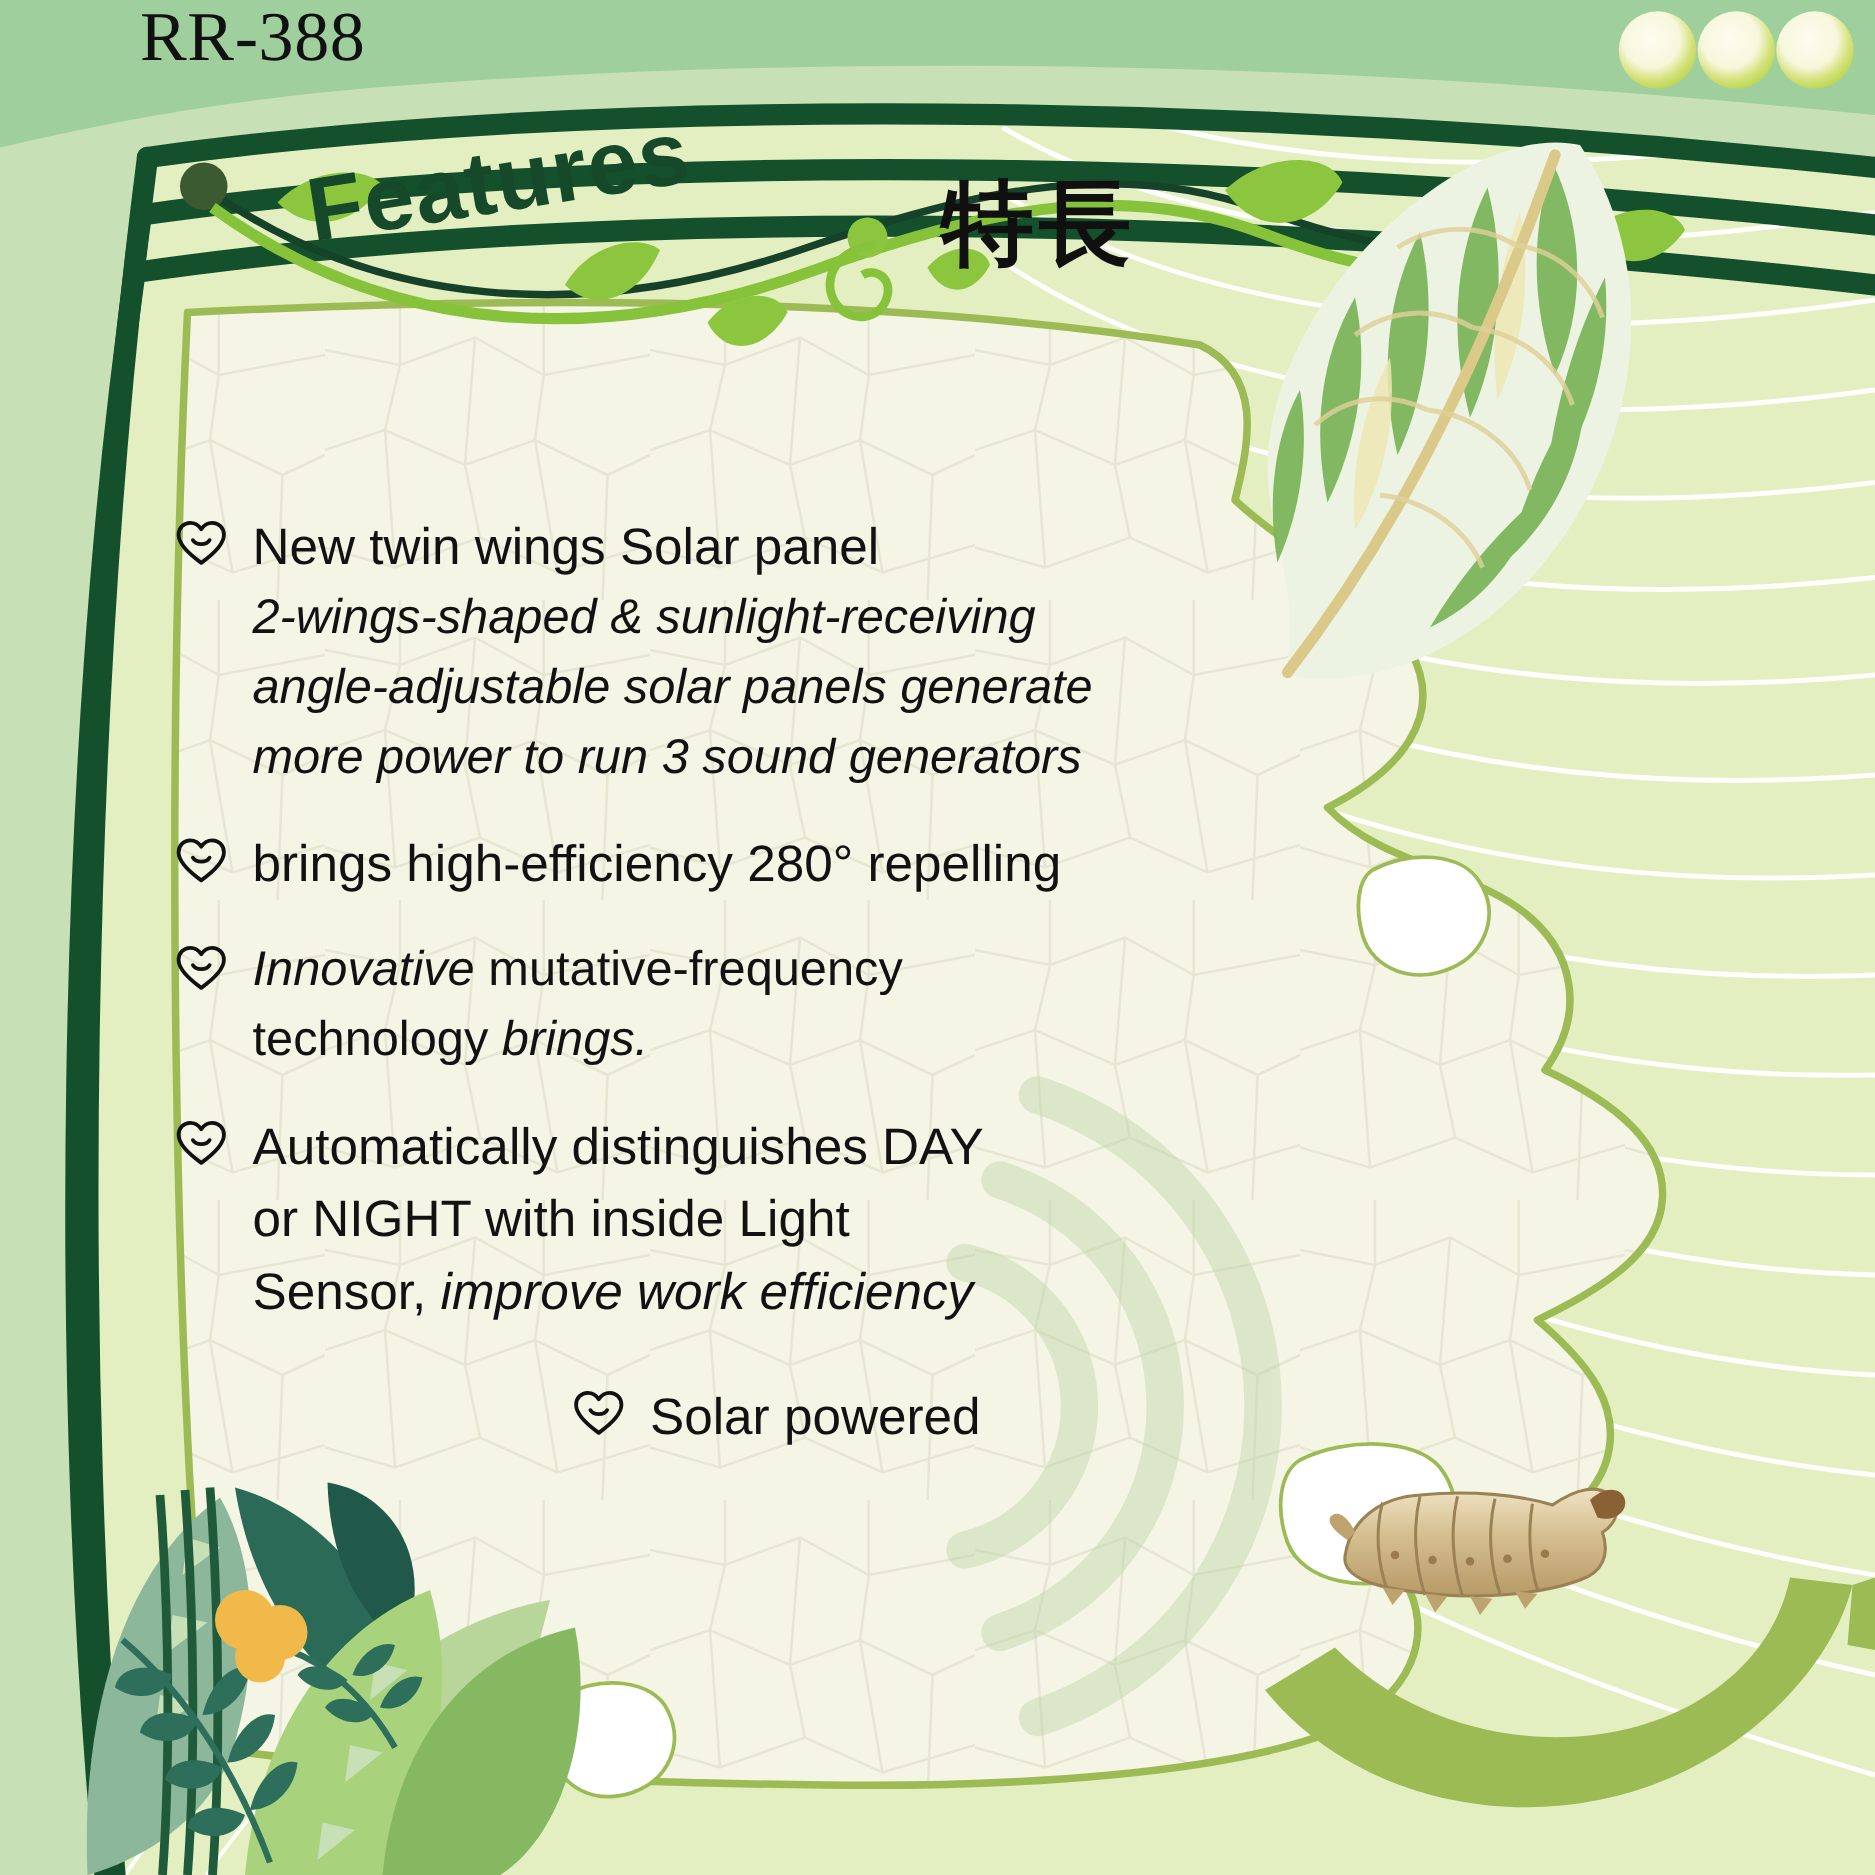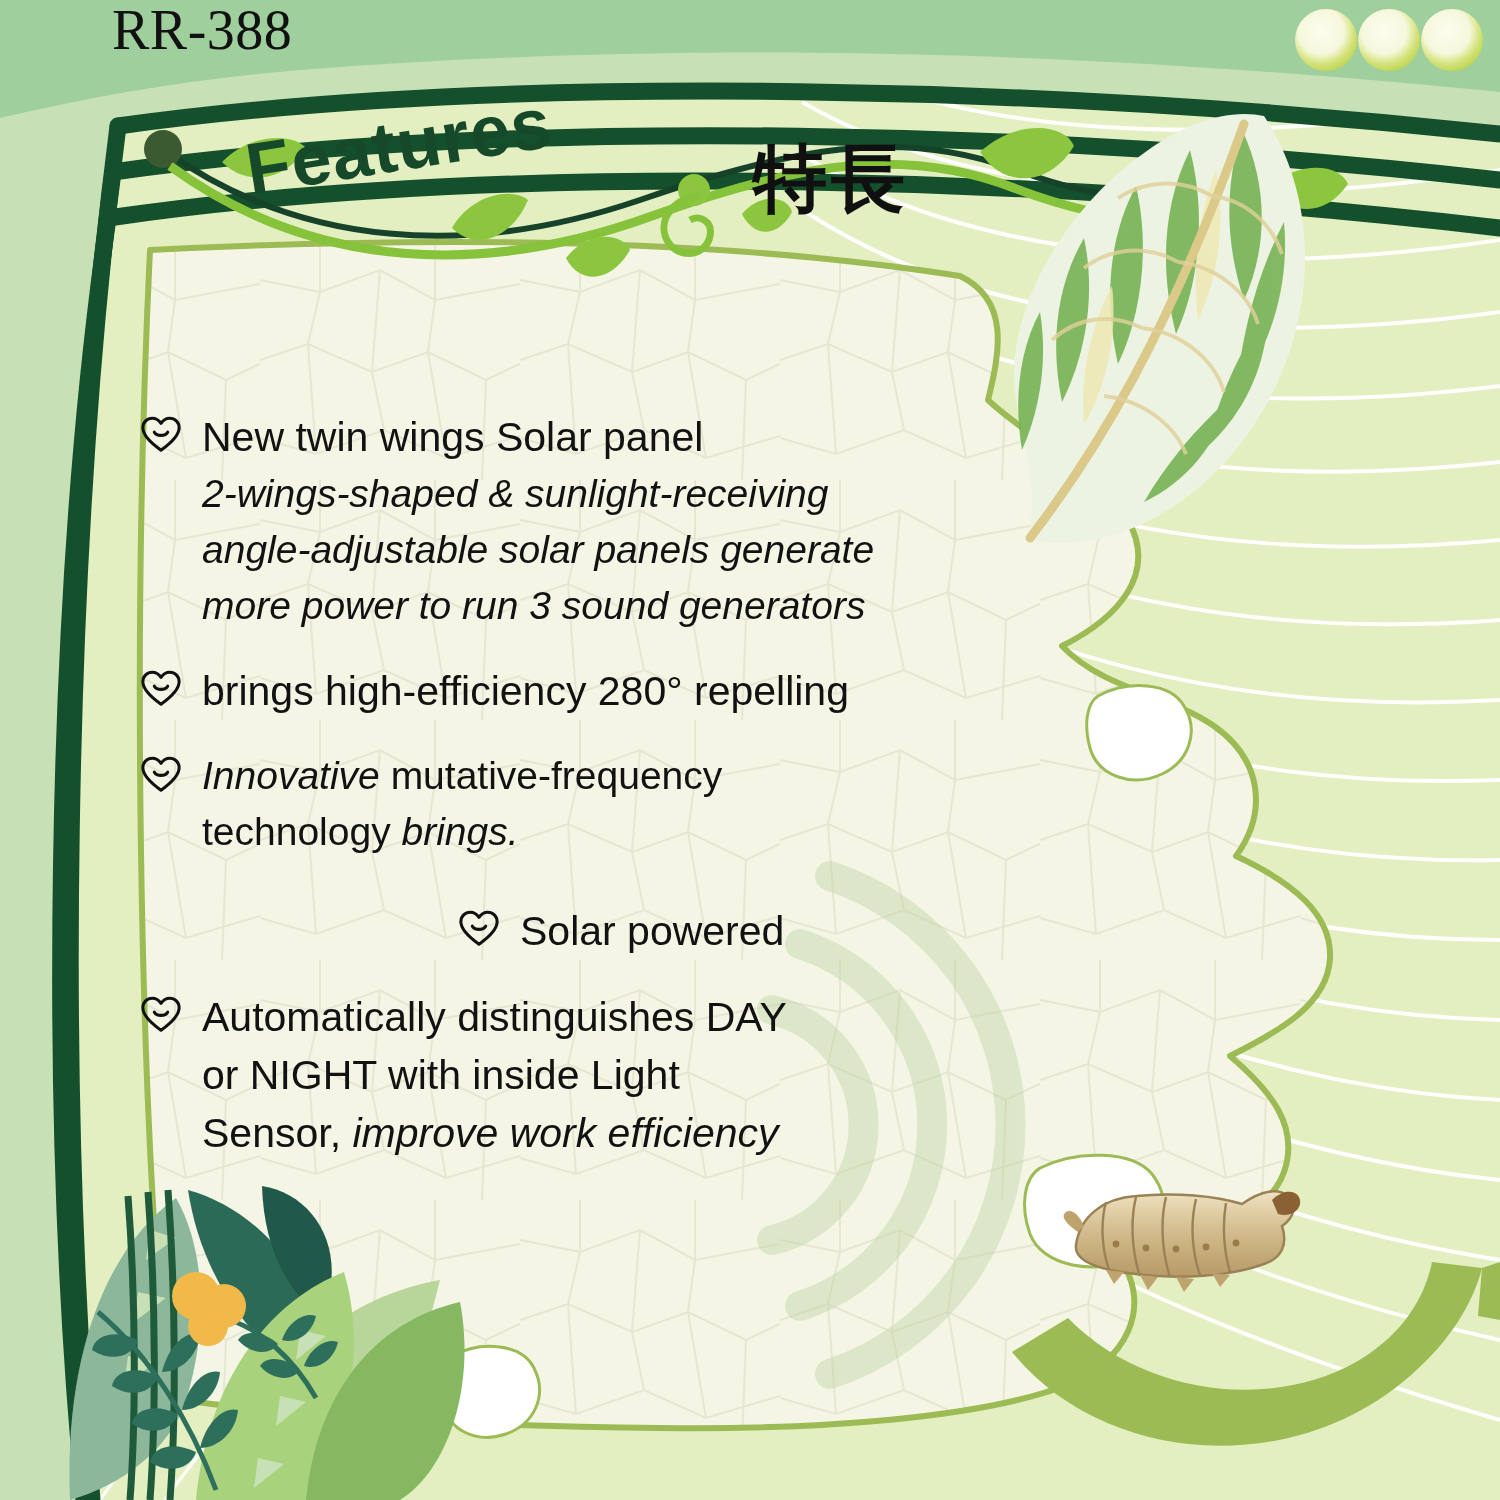--- a/index.html
+++ b/index.html
@@ -465,39 +465,39 @@
           <svg viewBox="0 0 44 44">
             <path d="M22,38 C8,28 3,21 3,14.5 C3,8.5 7.5,4.5 12.8,4.5 C16.6,4.5 19.8,6.6 22,9.8 C24.2,6.6 27.4,4.5 31.2,4.5 C36.5,4.5 41,8.5 41,14.5 C41,21 36,28 22,38 Z" fill="none" stroke="#111111" stroke-width="3.2" stroke-linejoin="round"></path>
             <path d="M15,19 C17.5,23.5 26.5,23.5 29,19" fill="none" stroke="#111111" stroke-width="3.2" stroke-linecap="round"></path>
           </svg>
         </span>
         <div class="feature-body">
           <div class="line sub"><span class="t-n">Innovative </span><span class="t-b">mutative-frequency</span></div>
           <div class="line sub"><span class="t-b">technology </span><span class="t-n">brings.</span></div>
         </div>
       </div>
-      <div class="feature indented">
-        <span class="bullet-icon">
-          <svg viewBox="0 0 44 44">
-            <path d="M22,38 C8,28 3,21 3,14.5 C3,8.5 7.5,4.5 12.8,4.5 C16.6,4.5 19.8,6.6 22,9.8 C24.2,6.6 27.4,4.5 31.2,4.5 C36.5,4.5 41,8.5 41,14.5 C41,21 36,28 22,38 Z" fill="none" stroke="#111111" stroke-width="3.2" stroke-linejoin="round"></path>
-            <path d="M15,19 C17.5,23.5 26.5,23.5 29,19" fill="none" stroke="#111111" stroke-width="3.2" stroke-linecap="round"></path>
-          </svg>
-        </span>
-        <div class="feature-body">
-          <div class="line head"><span class="t-b">Solar powered</span></div>
-        </div>
-      </div>
       <div class="feature">
         <span class="bullet-icon">
           <svg viewBox="0 0 44 44">
             <path d="M22,38 C8,28 3,21 3,14.5 C3,8.5 7.5,4.5 12.8,4.5 C16.6,4.5 19.8,6.6 22,9.8 C24.2,6.6 27.4,4.5 31.2,4.5 C36.5,4.5 41,8.5 41,14.5 C41,21 36,28 22,38 Z" fill="none" stroke="#111111" stroke-width="3.2" stroke-linejoin="round"></path>
             <path d="M15,19 C17.5,23.5 26.5,23.5 29,19" fill="none" stroke="#111111" stroke-width="3.2" stroke-linecap="round"></path>
           </svg>
         </span>
         <div class="feature-body">
           <div class="line head"><span class="t-b">Automatically distinguishes DAY</span></div>
           <div class="line head"><span class="t-b">or NIGHT with inside Light</span></div>
           <div class="line head"><span class="t-b">Sensor, </span><span class="t-n"> improve work efficiency</span></div>
         </div>
       </div>
+      <div class="feature indented">
+        <span class="bullet-icon">
+          <svg viewBox="0 0 44 44">
+            <path d="M22,38 C8,28 3,21 3,14.5 C3,8.5 7.5,4.5 12.8,4.5 C16.6,4.5 19.8,6.6 22,9.8 C24.2,6.6 27.4,4.5 31.2,4.5 C36.5,4.5 41,8.5 41,14.5 C41,21 36,28 22,38 Z" fill="none" stroke="#111111" stroke-width="3.2" stroke-linejoin="round"></path>
+            <path d="M15,19 C17.5,23.5 26.5,23.5 29,19" fill="none" stroke="#111111" stroke-width="3.2" stroke-linecap="round"></path>
+          </svg>
+        </span>
+        <div class="feature-body">
+          <div class="line head"><span class="t-b">Solar powered</span></div>
+        </div>
+      </div>
     </div>
 
 </div>
 
 </body></html>

